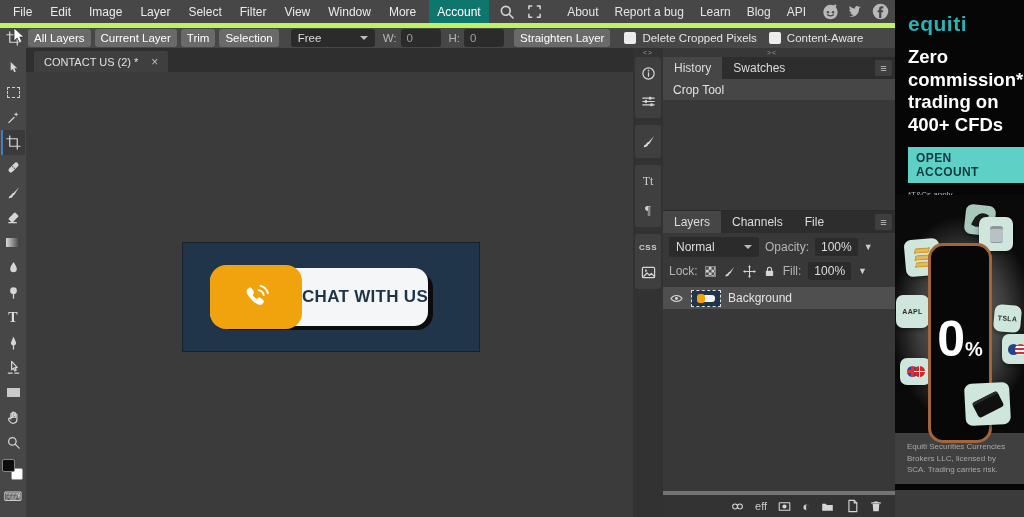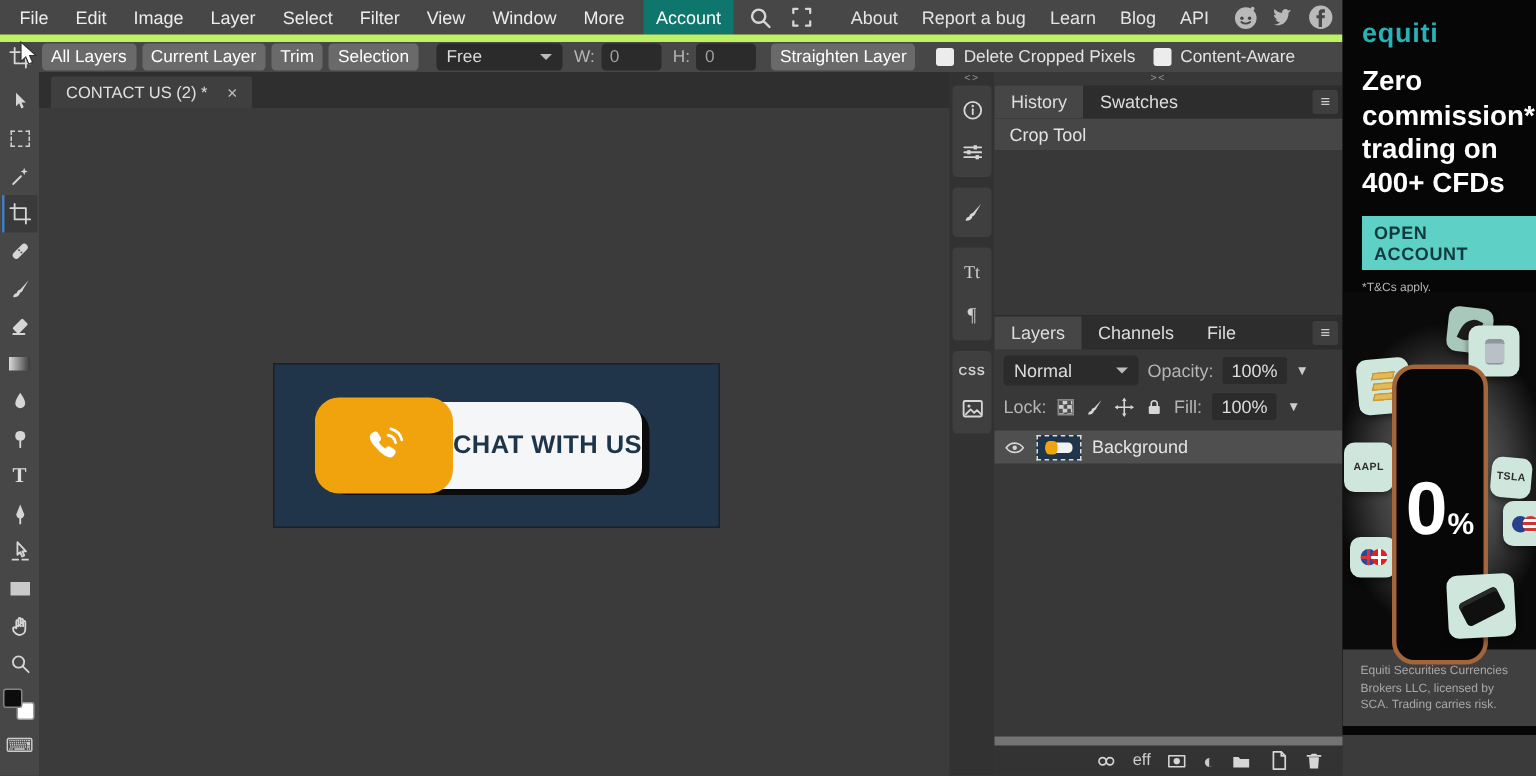--- a/index.html
+++ b/index.html
@@ -76,26 +76,26 @@
 .blend{width:90px}
 .lbl{color:#b5b5b5}
 .vbox{background:#2b2b2b;border-radius:2px;padding:2px 6px;color:#ddd}
 .arr{color:#ccc;font-size:9px}
 .lockrow{display:flex;align-items:center;gap:7px;padding:3px 6px 4px}
 .checker{width:11px;height:11px;background:repeating-conic-gradient(#cfcfcf 0 25%,#4e4e4e 0 50%) 0 0/5.5px 5.5px;border:1px solid #888}
 .layerrow{display:flex;align-items:center;gap:7px;height:22px;background:#4f4f4f;margin-top:3px;padding-left:6px}
 .thumb{width:30px;height:17px;background:#20344a;border:1px dashed #ddd;display:flex;align-items:center;justify-content:center;flex:none}
 .tp{width:18px;height:7px;background:#f2f3f4;border-radius:3px;position:relative}
 .to{position:absolute;left:0;top:-1px;width:8px;height:9px;background:#f0a30c;border-radius:3px}
-.pfoot{position:absolute;bottom:0;left:0;right:0;height:26px;background:#333;border-top:6px solid #737373;display:flex;align-items:center;justify-content:flex-end;gap:10px;padding-right:12px;color:#ccc}
+.pfoot{position:absolute;bottom:0;left:0;right:0;height:26px;background:#333;border-top:4px solid #737373;display:flex;align-items:center;justify-content:flex-end;gap:10px;padding-right:12px;color:#ccc}
 .eff{font-size:11px;color:#ccc}
 
 
 .ad{position:absolute;left:895px;top:0;width:129px;height:490px;background:#060606;overflow:hidden}
-.brand{color:#27b2b6;font-size:18px;font-weight:bold;margin:12px 0 0 13px;letter-spacing:.5px}
+.brand{color:#27b2b6;font-size:21px;font-weight:bold;margin:12px 0 0 13px;letter-spacing:.5px}
 .headline{margin:10px 13px 0;font-size:18.5px;font-weight:bold;color:#fff;line-height:1.22}
 .hl{display:block}
 .cta{display:inline-block;margin:11px 0 0 13px;background:#5fd0c5;color:#0f3a3e;font-weight:bold;font-size:12px;letter-spacing:.4px;padding:4px 8px}
 .terms{margin:7px 0 0 13px;font-size:8px;color:#b5b5b5}
 .scene{position:absolute;left:0;top:195px;width:129px;height:250px;background:radial-gradient(ellipse 75px 110px at 52% 50%,#757575,#3c3c3c 60%,#0a0a0a 95%)}
 .tile{position:absolute;background:#cfe6dd;border-radius:7px;display:flex;align-items:center;justify-content:center;box-shadow:0 2px 4px rgba(0,0,0,.45)}
 .phone{position:absolute;left:33px;top:48px;width:64px;height:200px;background:#070707;border:3px solid #a4653a;border-radius:15px;z-index:5;display:flex;align-items:baseline;justify-content:center;padding-top:68px}
 .pv{color:#fff;font-weight:bold;font-size:50px;line-height:1}
 .pu{color:#fff;font-weight:bold;font-size:20px}
 .goldwrap{display:flex;flex-direction:column;align-items:center}

